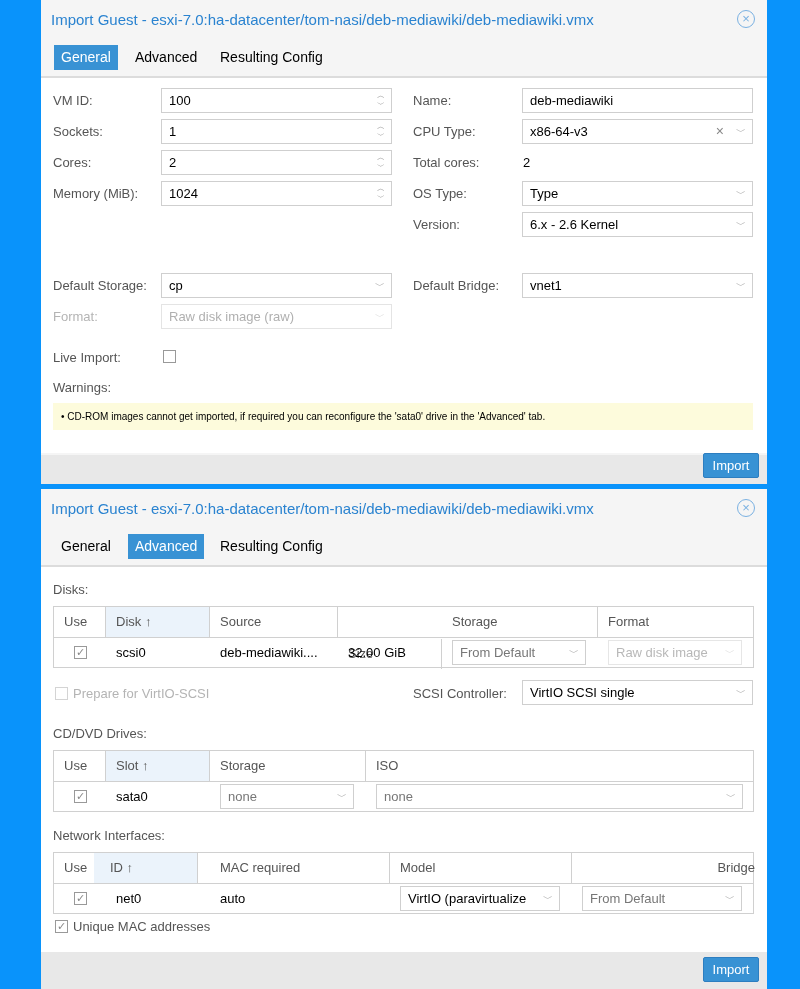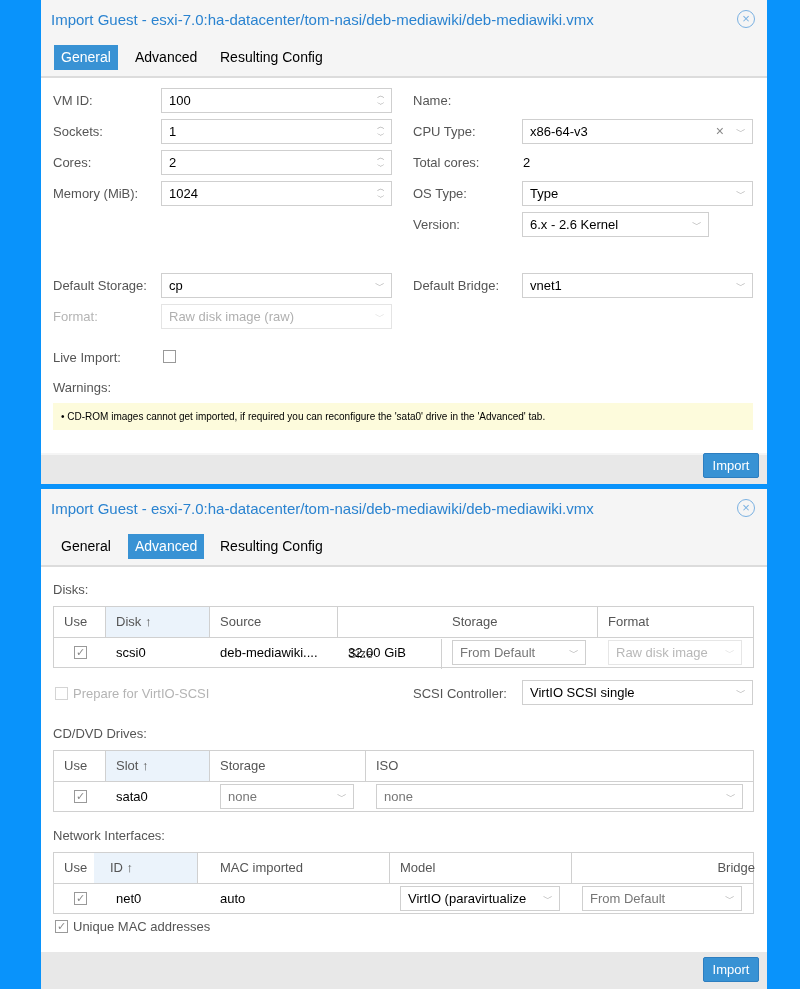--- a/index.html
+++ b/index.html
@@ -77,39 +77,42 @@
       <span class="spin">︿<br>﹀</span>
     </div>
 
     <span class="lbl" style="left:12px;top:108px;">Memory (MiB):</span>
     <div class="field" style="left:120px;top:103px;width:231px;">
       <span>1024</span>
       <span class="spin">︿<br>﹀</span>
     </div>
 
     <span class="lbl" style="left:372px;top:15px;">Name:</span>
+    <div class="field" style="left:481px;top:10px;width:231px;">
+      <span>deb-mediawiki</span>
+    </div>
 
     <span class="lbl" style="left:372px;top:46px;">CPU Type:</span>
     <div class="field" style="left:481px;top:41px;width:231px;">
       <span>x86-64-v3</span>
       <span style="position:absolute;right:28px;top:0;color:#888;font-size:14px;">×</span>
       <span class="trig">﹀</span>
     </div>
 
     <span class="lbl" style="left:372px;top:77px;">Total cores:</span>
     <span class="value-text" style="left:482px;top:77px;">2</span>
 
     <span class="lbl" style="left:372px;top:108px;">OS Type:</span>
     <div class="field" style="left:481px;top:103px;width:231px;">
       <span>Type</span>
       <span class="trig">﹀</span>
     </div>
 
     <span class="lbl" style="left:372px;top:139px;">Version:</span>
-    <div class="field" style="left:481px;top:134px;width:187px;">
+    <div class="field" style="left:481px;top:134px;width:231px;">
       <span>6.x - 2.6 Kernel</span>
       <span class="trig">﹀</span>
     </div>
 
     <span class="lbl" style="left:12px;top:200px;">Default Storage:</span>
     <div class="field" style="left:120px;top:195px;width:231px;">
       <span>cp</span>
       <span class="trig">﹀</span>
     </div>
 
@@ -205,21 +208,21 @@
         </div>
       </div>
     </div>
 
     <span class="section-lbl" style="top:261px;">Network Interfaces:</span>
 
     <div class="grid" style="top:285px;height:62px;">
       <div class="ghead">
         <span class="gh" style="left:0;width:52px;">Use</span>
         <span class="gh sorted" style="left:40px;width:104px;padding-left:16px;">ID ↑</span>
-        <span class="gh" style="left:156px;width:180px;">MAC imported</span>
+        <span class="gh" style="left:156px;width:180px;">MAC required</span>
         <span class="gh" style="left:336px;width:182px;">Model</span>
         <span class="gh" style="left:518px;width:183px;border-right:none;text-align:right;">Bridge</span>
       </div>
       <div class="grow">
         <span class="checkbox" style="left:20px;">✓</span>
         <span class="gc" style="left:52px;width:104px;">net0</span>
         <span class="gc" style="left:156px;width:180px;">auto</span>
         <div class="gfield" style="left:346px;width:160px;">
           <span>VirtIO (paravirtualize</span>
           <span class="trig">﹀</span>

